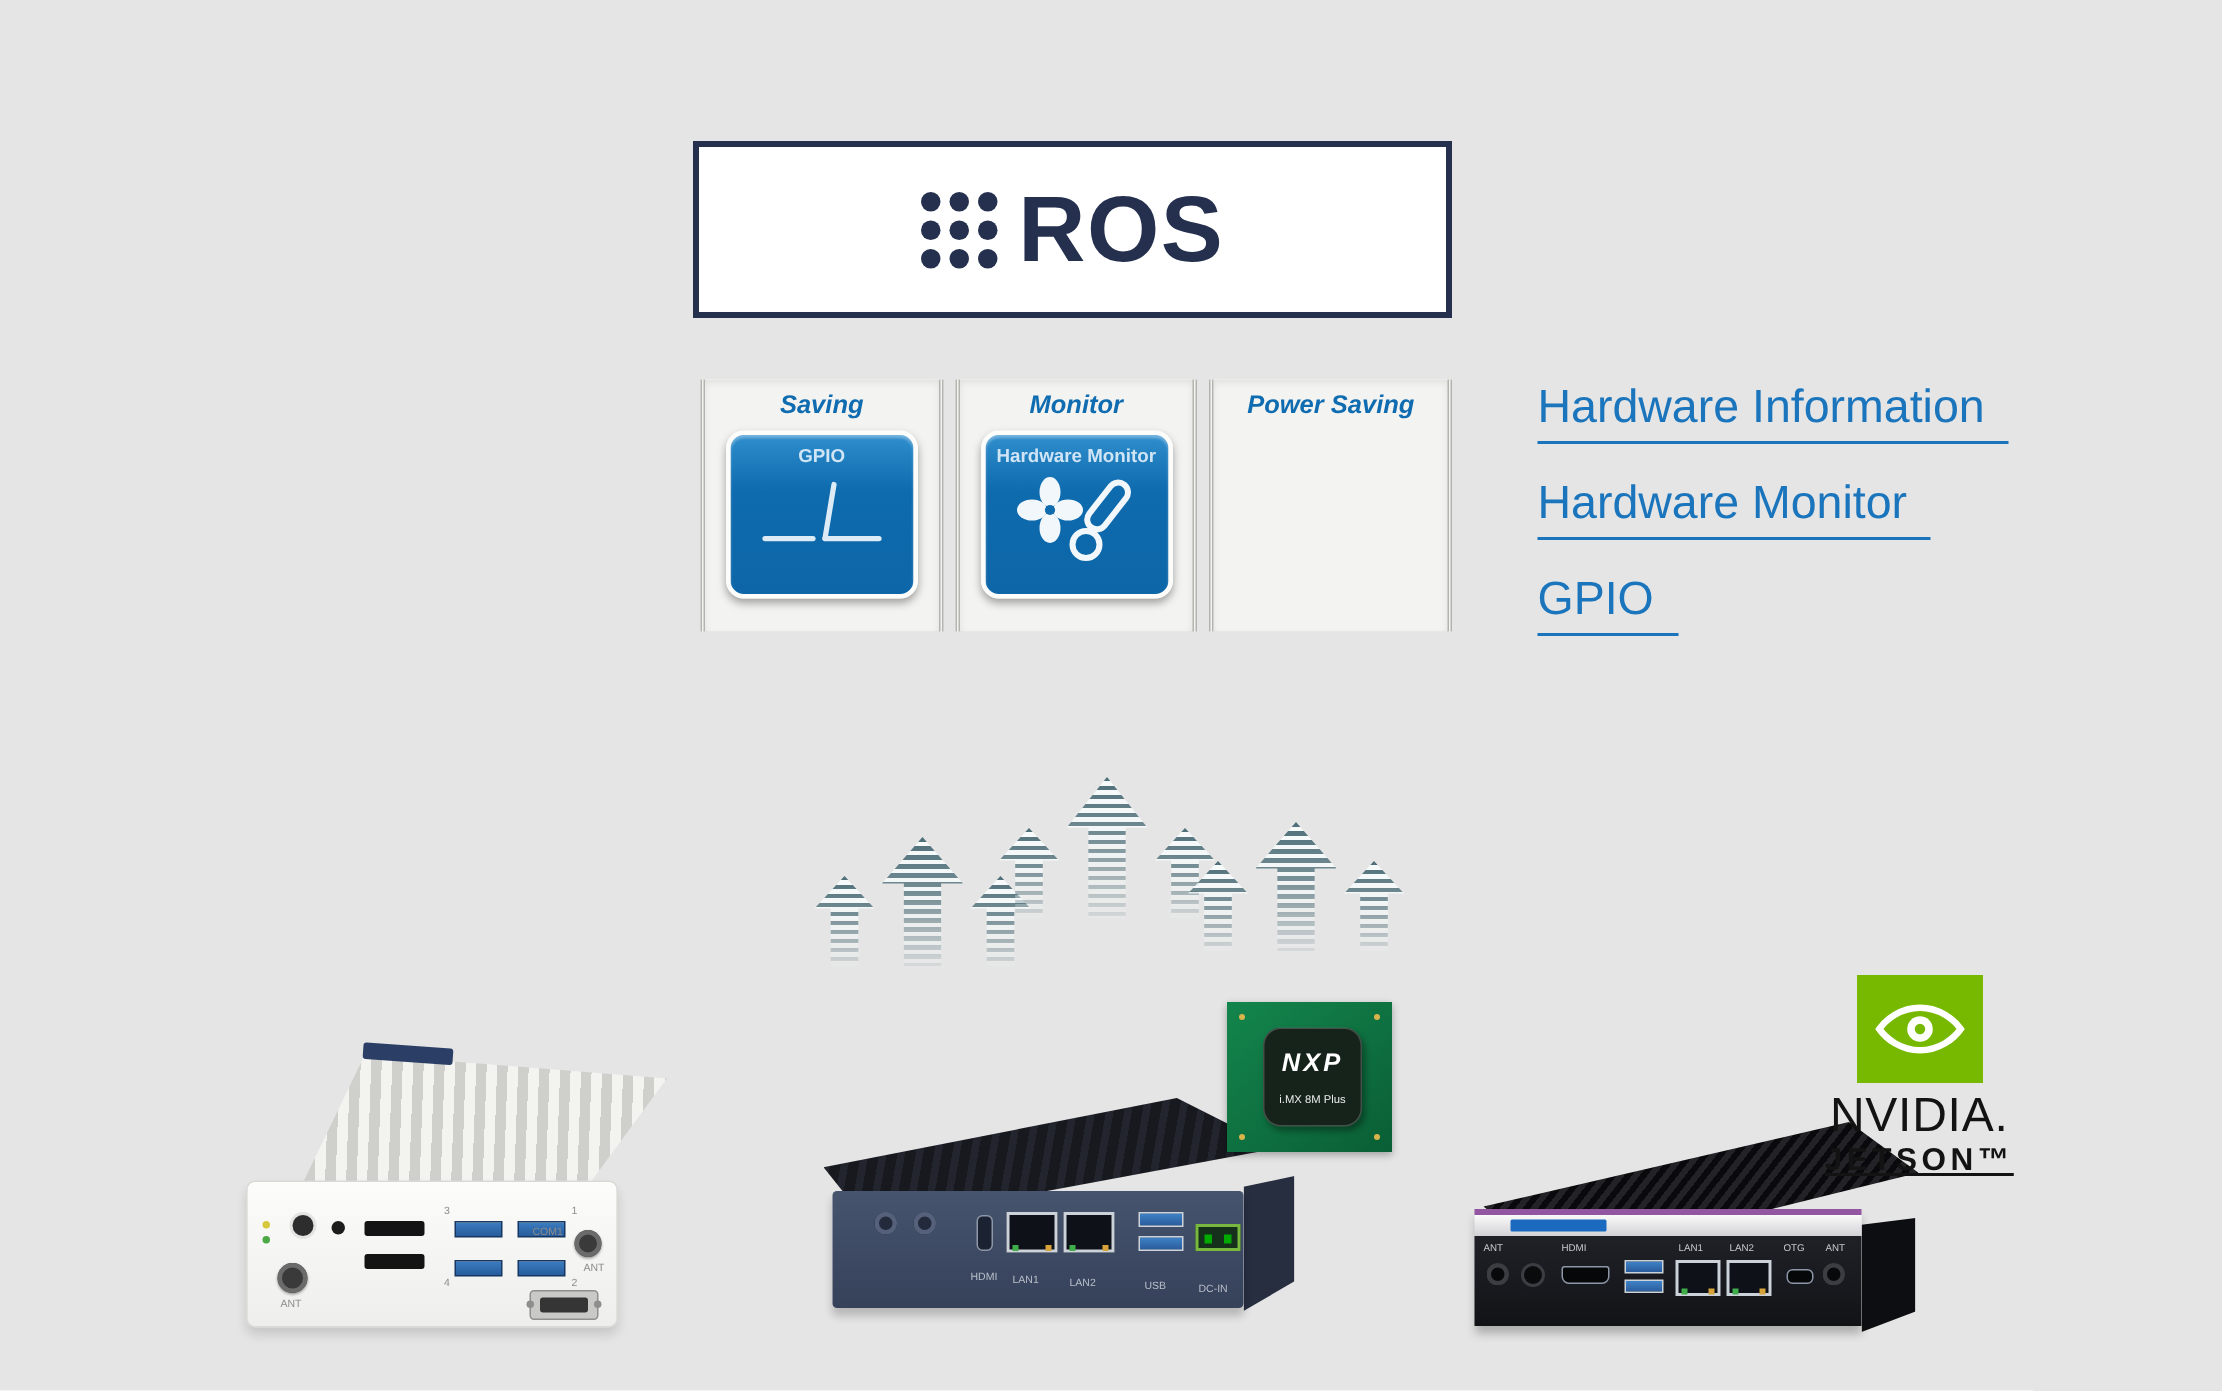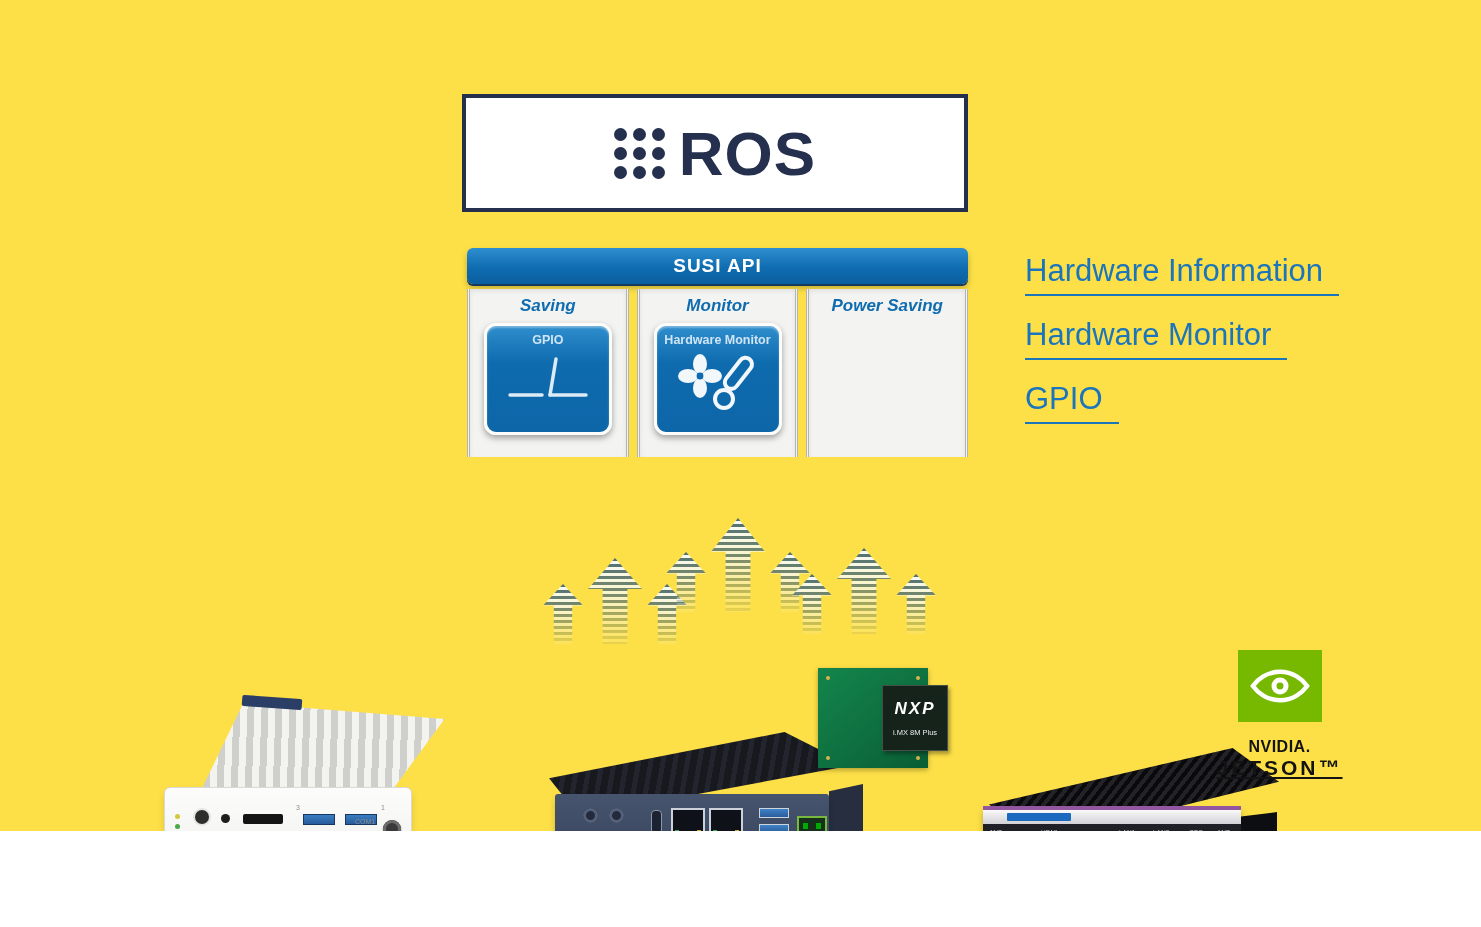--- a/index.html
+++ b/index.html
@@ -1,16 +1,16 @@
 <!DOCTYPE html>
 <html><head>
 <meta charset="utf-8">
 <style>
   html,body{margin:0;padding:0;background:#fff;}
-  .stage{position:relative;width:1481px;height:831px;background:#fde047;overflow:hidden;
+  .stage{position:relative;width:1481px;height:927px;background:#e5e5e5;overflow:hidden;
          font-family:"Liberation Sans",sans-serif;}
 
   
   .title-box{position:absolute;left:462px;top:94px;width:506px;height:118px;
     border:4px solid #25304e;background:#fff;display:flex;align-items:center;
     justify-content:center;gap:14px;box-sizing:border-box;}
   .ros-logo{display:grid;grid-template-columns:repeat(3,13px);grid-auto-rows:13px;gap:6px;}
   .ros-logo i{width:13px;height:13px;border-radius:50%;background:#25304e;}
   .ros-text{font-size:62px;font-weight:bold;color:#25304e;letter-spacing:1px;}
   .susi-text{font-size:56px;font-weight:bold;color:#4d4d50;
@@ -107,21 +107,21 @@
     background:linear-gradient(180deg,#3f82c6,#2a5c9c);border:1px solid #cdd3da;box-sizing:border-box;}
   .d2-dc{position:absolute;left:242px;top:22px;width:30px;height:18px;background:#15311c;
     border:2px solid #79b83e;box-sizing:border-box;}
   .d2-dc i{position:absolute;top:5px;width:5px;height:6px;background:#060;}
   .d2-dc i.a{left:4px;background:#0a0;} .d2-dc i.b{right:4px;background:#0a0;}
   .d2-lab{position:absolute;font-size:7px;color:#b8bfca;}
   .nxp-chip{position:absolute;left:273px;top:-60px;width:110px;height:100px;
     background:linear-gradient(140deg,#13854c,#0a5e35);box-shadow:0 2px 5px rgba(0,0,0,0.3);}
   .nxp-chip em{position:absolute;width:4px;height:4px;border-radius:50%;background:#d9b44a;}
   .nxp-die{position:absolute;left:24px;top:17px;width:64px;height:64px;background:#15231b;
-    border-radius:0;border:1px solid rgba(255,255,255,0.2);box-shadow:2px 3px 4px rgba(0,0,0,0.35);margin-left:40px;}
+    border-radius:12px;border:1px solid rgba(255,255,255,0.2);box-shadow:2px 3px 4px rgba(0,0,0,0.35);}
   .nxp-word{color:#fff;font-weight:bold;font-style:italic;font-size:17px;text-align:center;
     margin-top:13px;letter-spacing:2px;}
   .nxp-model{color:#ececec;font-size:7.5px;text-align:center;margin-top:9px;}
 
   
   .device3{position:absolute;left:975px;top:748px;width:310px;height:150px;}
   .d3-top{position:absolute;left:14px;top:0;width:290px;height:94px;
     clip-path:polygon(0 60%,84% 0,100% 36%,16% 100%);
     background:repeating-linear-gradient(128deg,#0a0a0c 0 4px,#232327 4px 8px);}
   .d3-front{position:absolute;left:8px;top:58px;width:258px;height:78px;box-shadow:0 5px 6px rgba(0,0,0,0.25);}
@@ -140,21 +140,21 @@
   .d3-hdmi{position:absolute;left:58px;top:20px;width:30px;height:10px;background:#060708;
     border:1px solid #8e97a8;border-radius:2px 2px 5px 5px;}
   .d3-usb{position:absolute;left:100px;width:26px;height:9px;
     background:linear-gradient(180deg,#3f82c6,#2a5c9c);border:1px solid #cdd3da;box-sizing:border-box;}
   .d3-rj{width:30px;height:24px;top:16px;}
   .d3-otg{position:absolute;left:208px;top:22px;width:16px;height:8px;background:#060708;
     border:1px solid #8e97a8;border-radius:4px;}
   .nv-block{position:absolute;left:1212px;top:650px;width:135px;text-align:center;}
   .nv-eye{width:84px;height:72px;background:#76b900;margin:0 auto;display:flex;
     align-items:center;justify-content:center;}
-  .nv-brand{font-size:16px;font-weight:700;color:#131313;letter-spacing:0.5px;margin-top:16px;}
+  .nv-brand{font-size:32px;font-weight:400;color:#131313;letter-spacing:0.5px;margin-top:3px;}
   .nv-prod{font-size:21px;font-weight:bold;color:#131313;letter-spacing:3px;text-decoration:underline;}
 </style>
 </head>
 <body>
 
 <div class="stage">
 
   <div class="title-box">
     <span class="ros-logo">
       <i></i>
@@ -164,21 +164,20 @@
         <i></i>
         <i></i>
         <i></i>
         <i></i>
         <i></i>
     </span>
     <span class="ros-text">ROS</span>
   </div>
 
   <div class="susi-panel">
-    <div class="susi-header">SUSI API</div>
     <div class="susi-body">
 
       <div class="susi-col">
         <div class="col-heading">Saving</div>
         <div class="tile">
           <div class="tile-label">GPIO</div>
           <svg width="100" height="64" viewBox="0 0 100 64">
             <g stroke="#dcebf6" stroke-width="3.5" stroke-linecap="round" fill="none">
               <line x1="12" y1="48" x2="44" y2="48"></line>
               <line x1="52" y1="48" x2="88" y2="48"></line>

